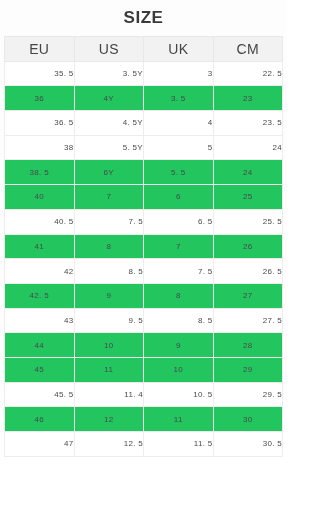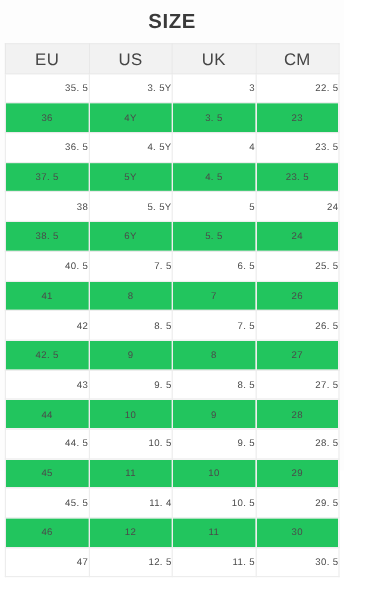--- a/index.html
+++ b/index.html
@@ -128,38 +128,38 @@
             <td>4Y</td>
             <td>3. 5</td>
             <td>23</td>
           </tr>
           <tr class="row-odd">
             <td>36. 5</td>
             <td>4. 5Y</td>
             <td>4</td>
             <td>23. 5</td>
           </tr>
-          <tr class="row-even">
-            <td>37. 5</td>
-            <td>5Y</td>
-            <td>4. 5</td>
-            <td>23. 5</td>
-          </tr>
           <tr class="row-odd">
             <td>38</td>
             <td>5. 5Y</td>
             <td>5</td>
             <td>24</td>
           </tr>
           <tr class="row-even">
             <td>38. 5</td>
             <td>6Y</td>
             <td>5. 5</td>
             <td>24</td>
           </tr>
+          <tr class="row-even">
+            <td>40</td>
+            <td>7</td>
+            <td>6</td>
+            <td>25</td>
+          </tr>
           <tr class="row-odd">
             <td>40. 5</td>
             <td>7. 5</td>
             <td>6. 5</td>
             <td>25. 5</td>
           </tr>
           <tr class="row-even">
             <td>41</td>
             <td>8</td>
             <td>7</td>
@@ -182,26 +182,20 @@
             <td>9. 5</td>
             <td>8. 5</td>
             <td>27. 5</td>
           </tr>
           <tr class="row-even">
             <td>44</td>
             <td>10</td>
             <td>9</td>
             <td>28</td>
           </tr>
-          <tr class="row-odd">
-            <td>44. 5</td>
-            <td>10. 5</td>
-            <td>9. 5</td>
-            <td>28. 5</td>
-          </tr>
           <tr class="row-even">
             <td>45</td>
             <td>11</td>
             <td>10</td>
             <td>29</td>
           </tr>
           <tr class="row-odd">
             <td>45. 5</td>
             <td>11. 4</td>
             <td>10. 5</td>

